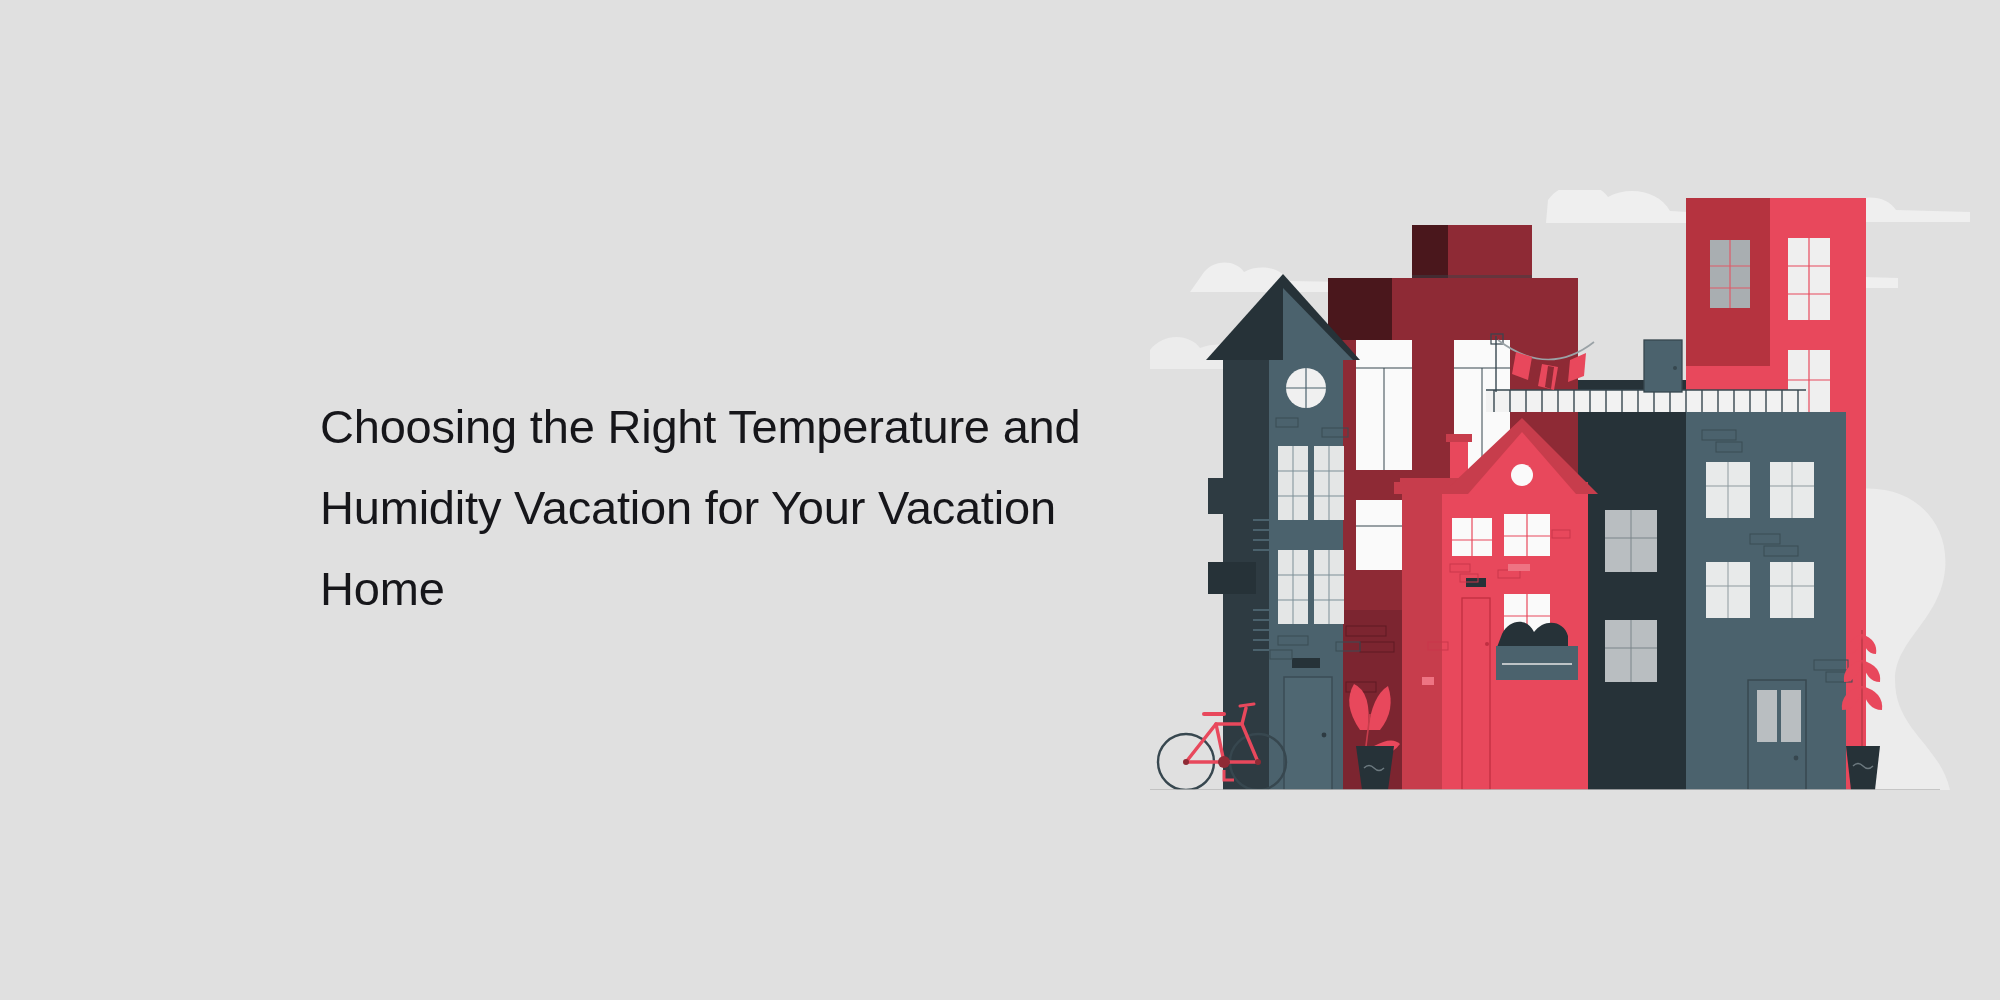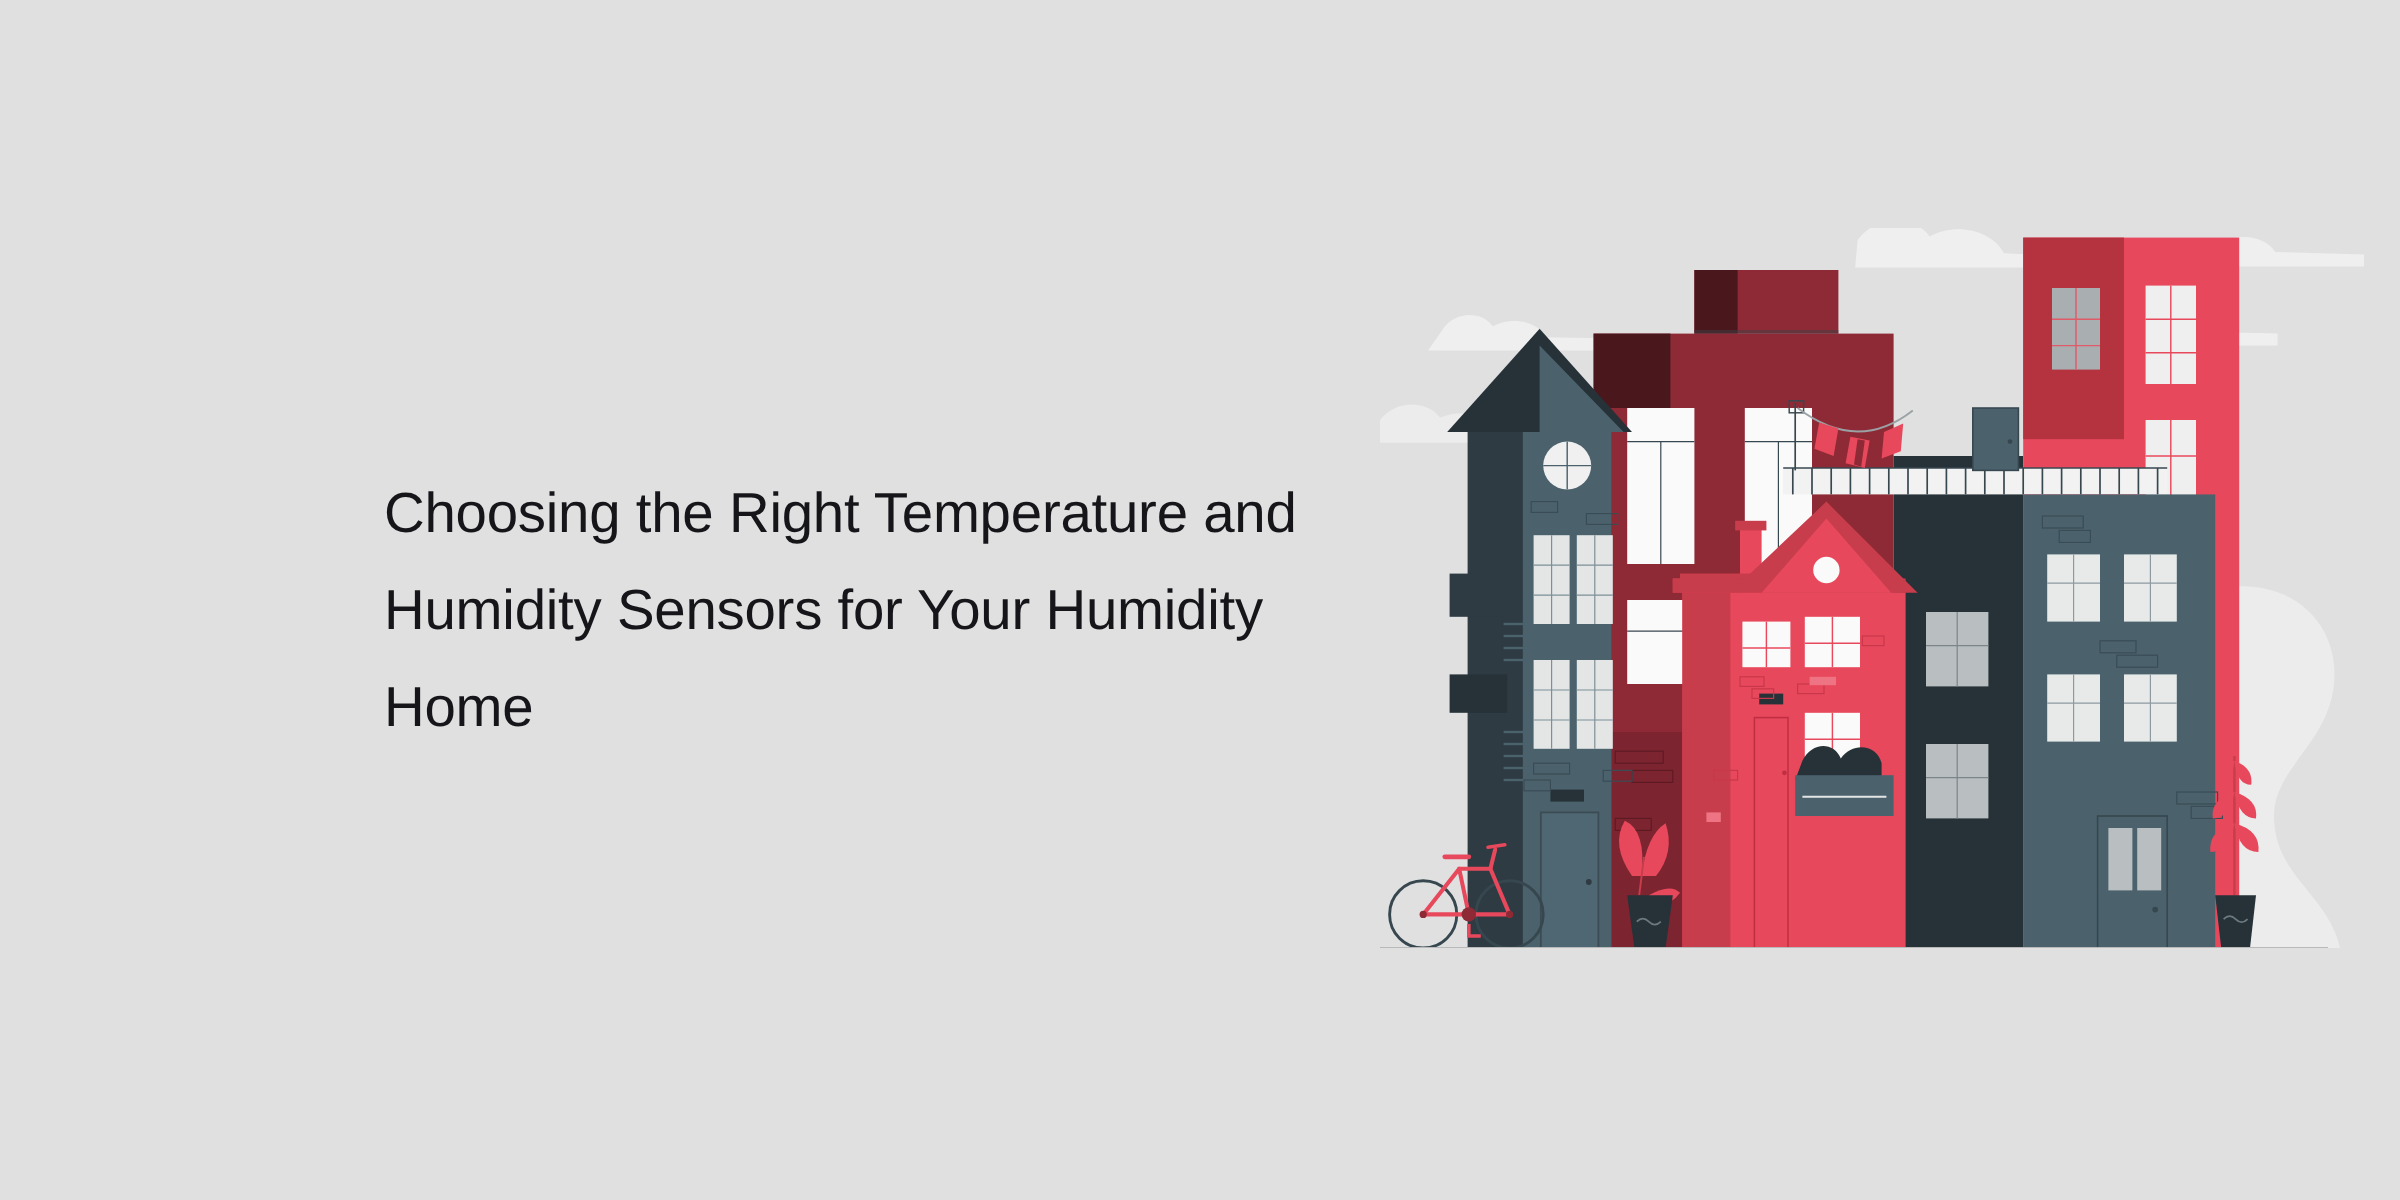--- a/index.html
+++ b/index.html
@@ -37,21 +37,21 @@
     width:820px; height:600px;
   }
   .illo svg{ display:block; width:100%; height:100%; }
 </style>
 </head>
 <body>
 
 <div class="page">
 
   <div class="headline-block">
-    <h1 class="headline">Choosing the Right Temperature and Humidity Sensors for Your Humidity Home</h1>
+    <h1 class="headline">Choosing the Right Temperature and Humidity Vacation for Your Vacation Home</h1>
   </div>
 
   <div class="illo">
     <svg viewBox="0 0 820 600" xmlns="http://www.w3.org/2000/svg" shape-rendering="geometricPrecision">
 
       <g>
         <path d="M700 300 C 760 290 800 330 795 380 C 790 430 745 450 745 490
                  C 745 540 790 555 800 600 L 660 600 C 650 540 672 500 672 460
                  C 672 410 645 370 665 330 C 675 310 688 302 700 300 Z" fill="#ececec"></path>
       </g>

